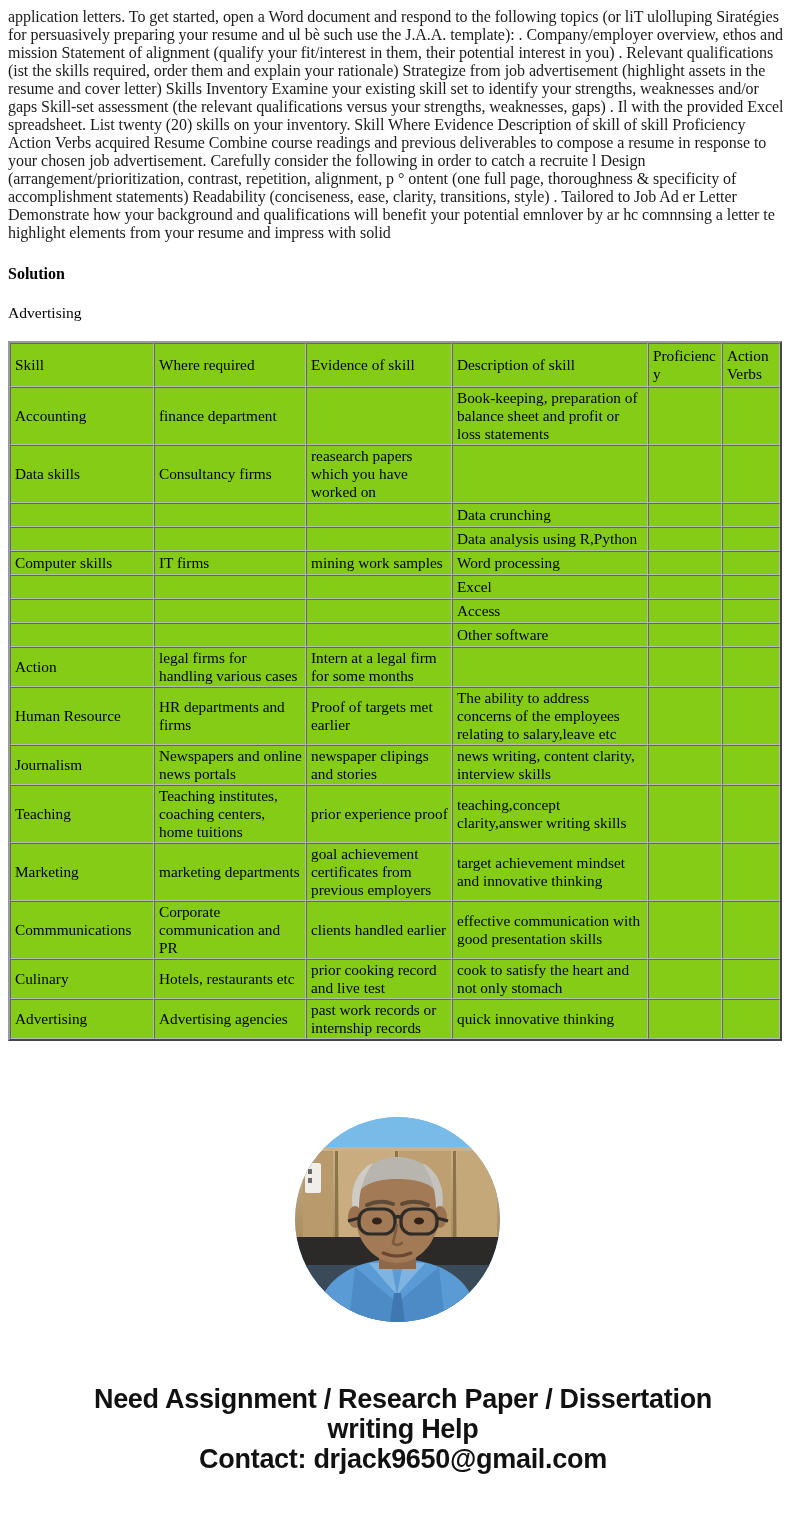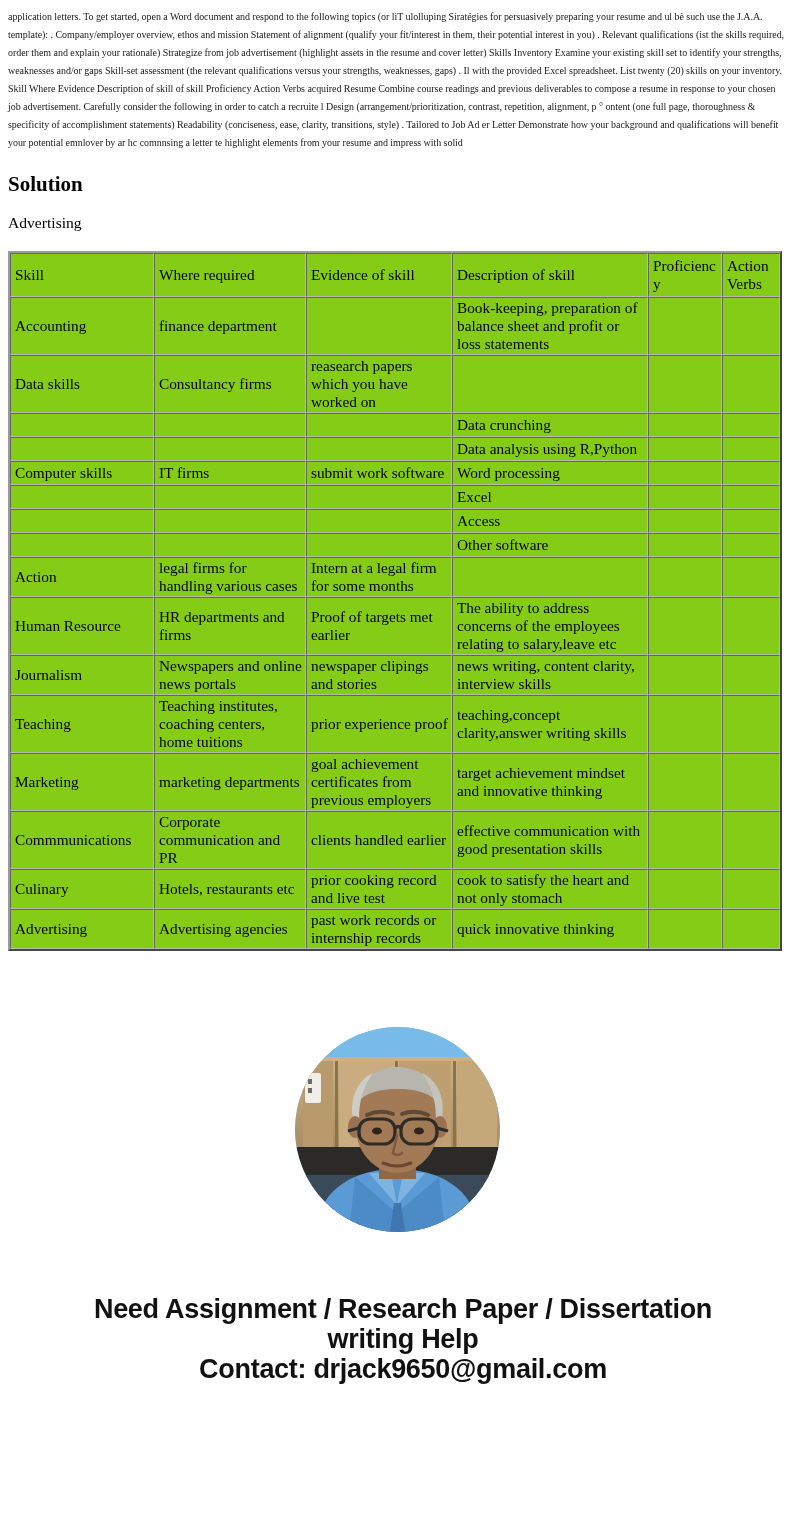--- a/index.html
+++ b/index.html
@@ -13,33 +13,33 @@
     min-height: 1523px;
     font-family: "Liberation Serif", "DejaVu Serif", serif;
     color: #000000;
     position: relative;
     overflow: hidden;
   }
 
   
   .intro {
     font-family: "Liberation Serif", "DejaVu Serif", serif;
-    font-size: 10px;
+    font-size: 16px;
     line-height: 18px;
     color: #1a1a1a;
     margin: 0;
     padding: 8px 8px 0 8px;
     text-align: left;
     letter-spacing: -0.05px;
   }
 
   
   .solution-heading {
     font-family: "Liberation Serif", "DejaVu Serif", serif;
-    font-size: 21px;
+    font-size: 16px;
     font-weight: bold;
     margin: 22px 0 0 0;
     padding: 0 8px;
     line-height: 20px;
   }
   .advertising-line {
     font-family: "Liberation Serif", "DejaVu Serif", serif;
     font-size: 15.6px;
     margin: 20px 0 0 0;
     padding: 0 8px;
@@ -185,21 +185,21 @@
           <td></td>
           <td></td>
           <td></td>
           <td>Data analysis using R,Python</td>
           <td></td>
           <td></td>
         </tr>
         <tr>
           <td>Computer skills</td>
           <td>IT firms</td>
-          <td>submit work software</td>
+          <td>mining work samples</td>
           <td>Word processing</td>
           <td></td>
           <td></td>
         </tr>
         <tr>
           <td></td>
           <td></td>
           <td></td>
           <td>Excel</td>
           <td></td>

